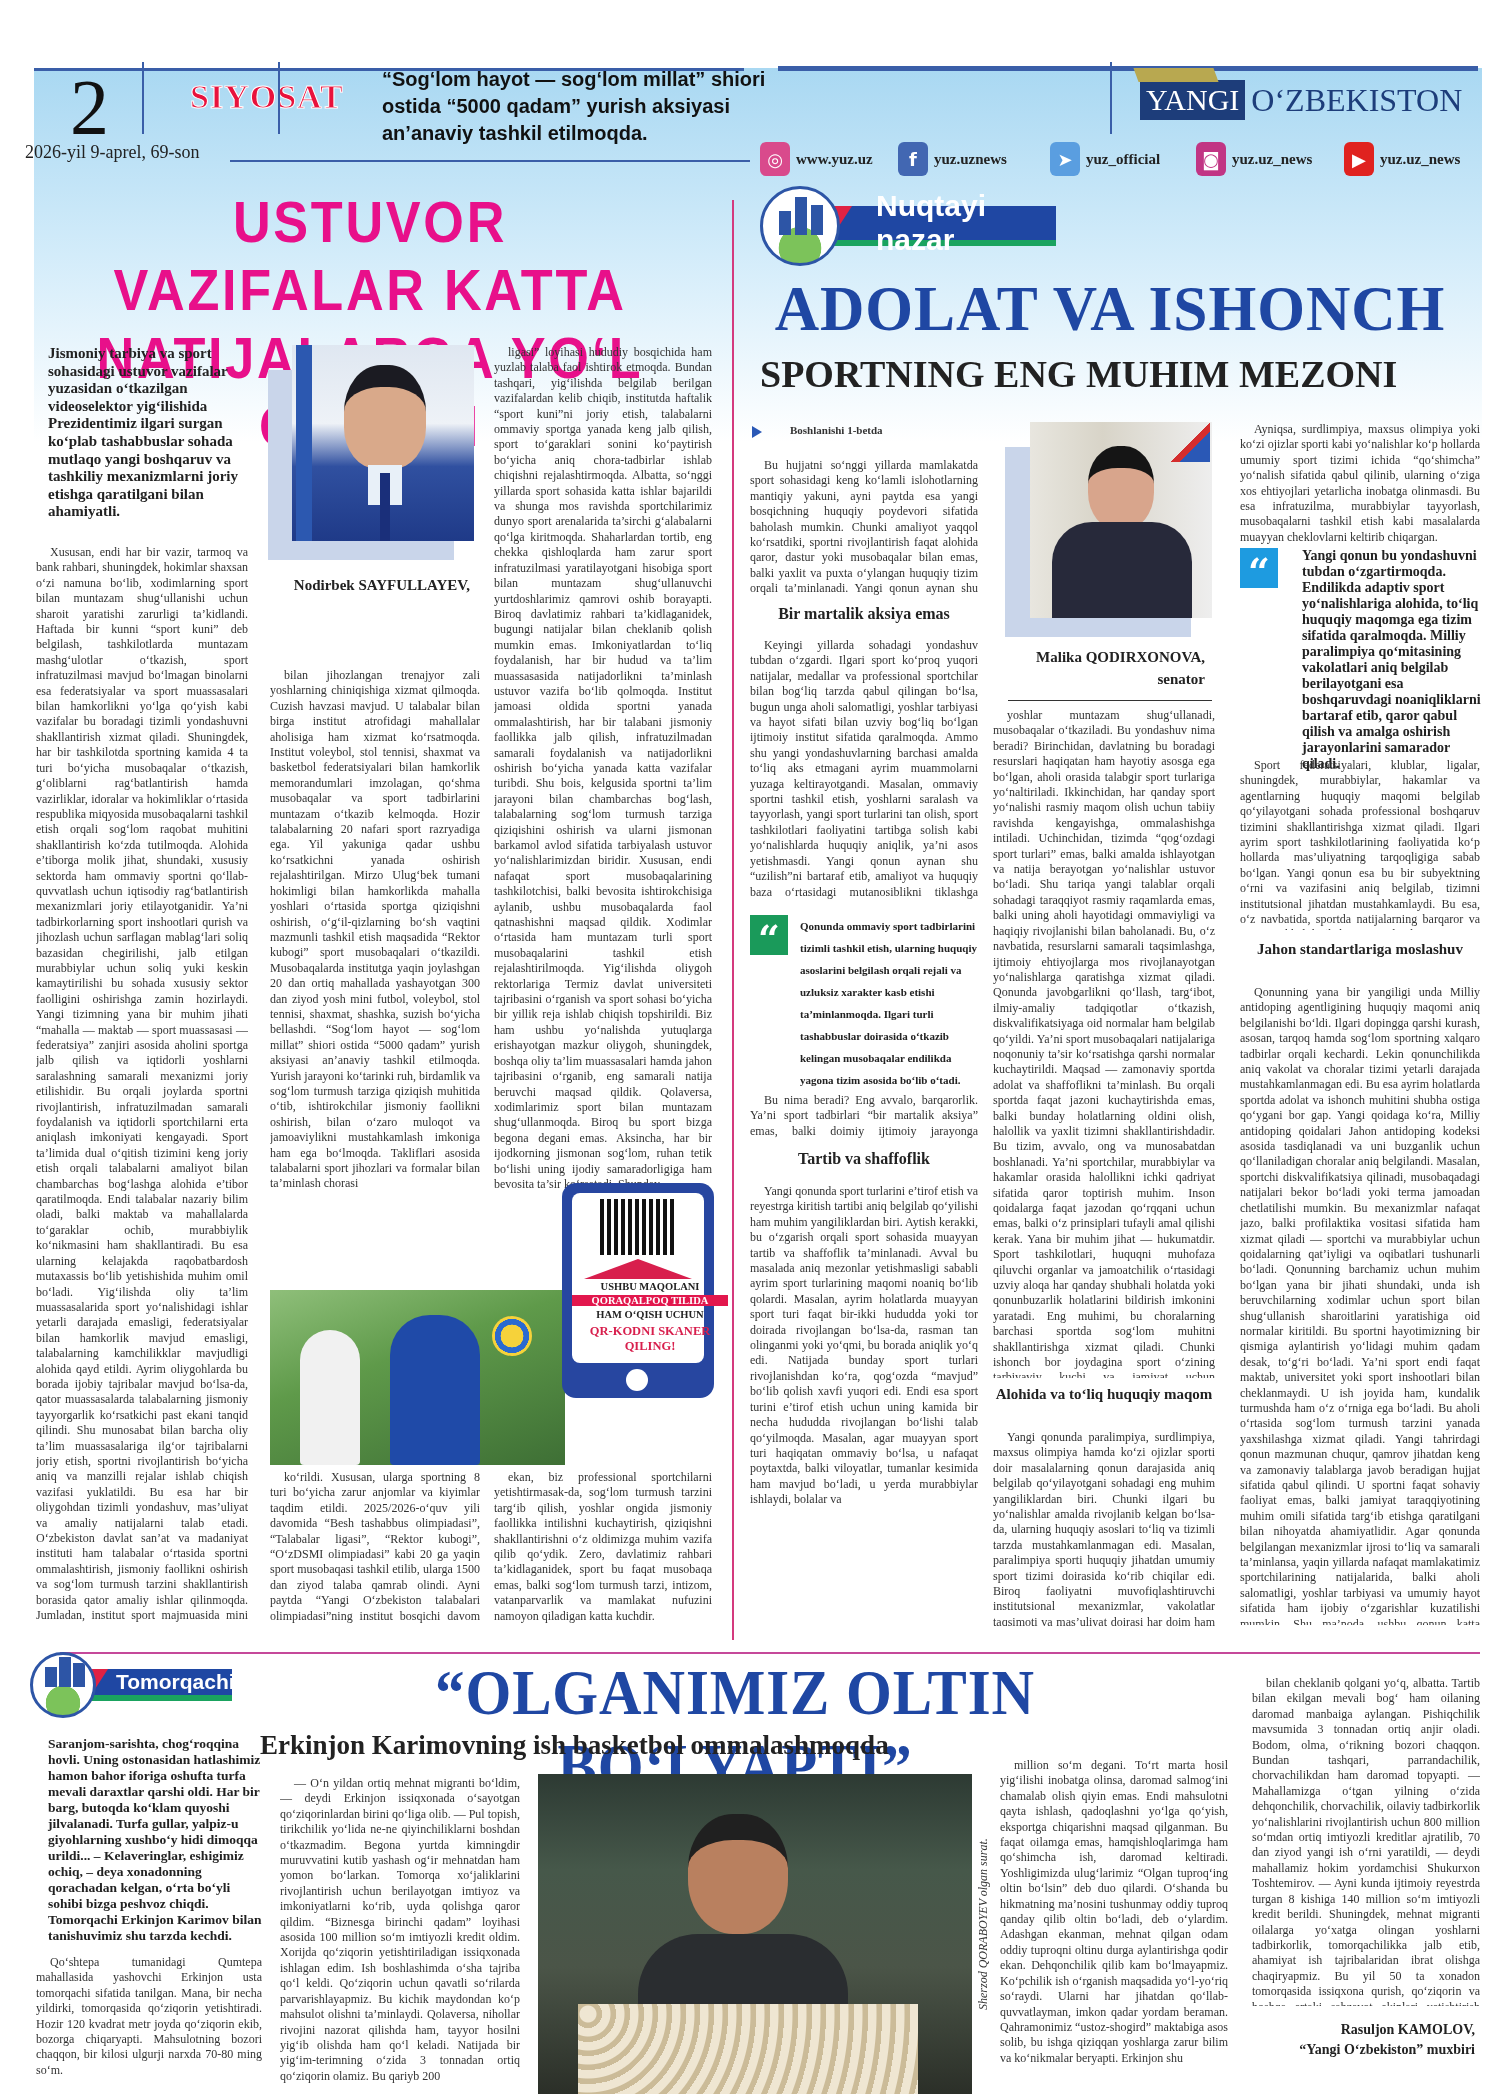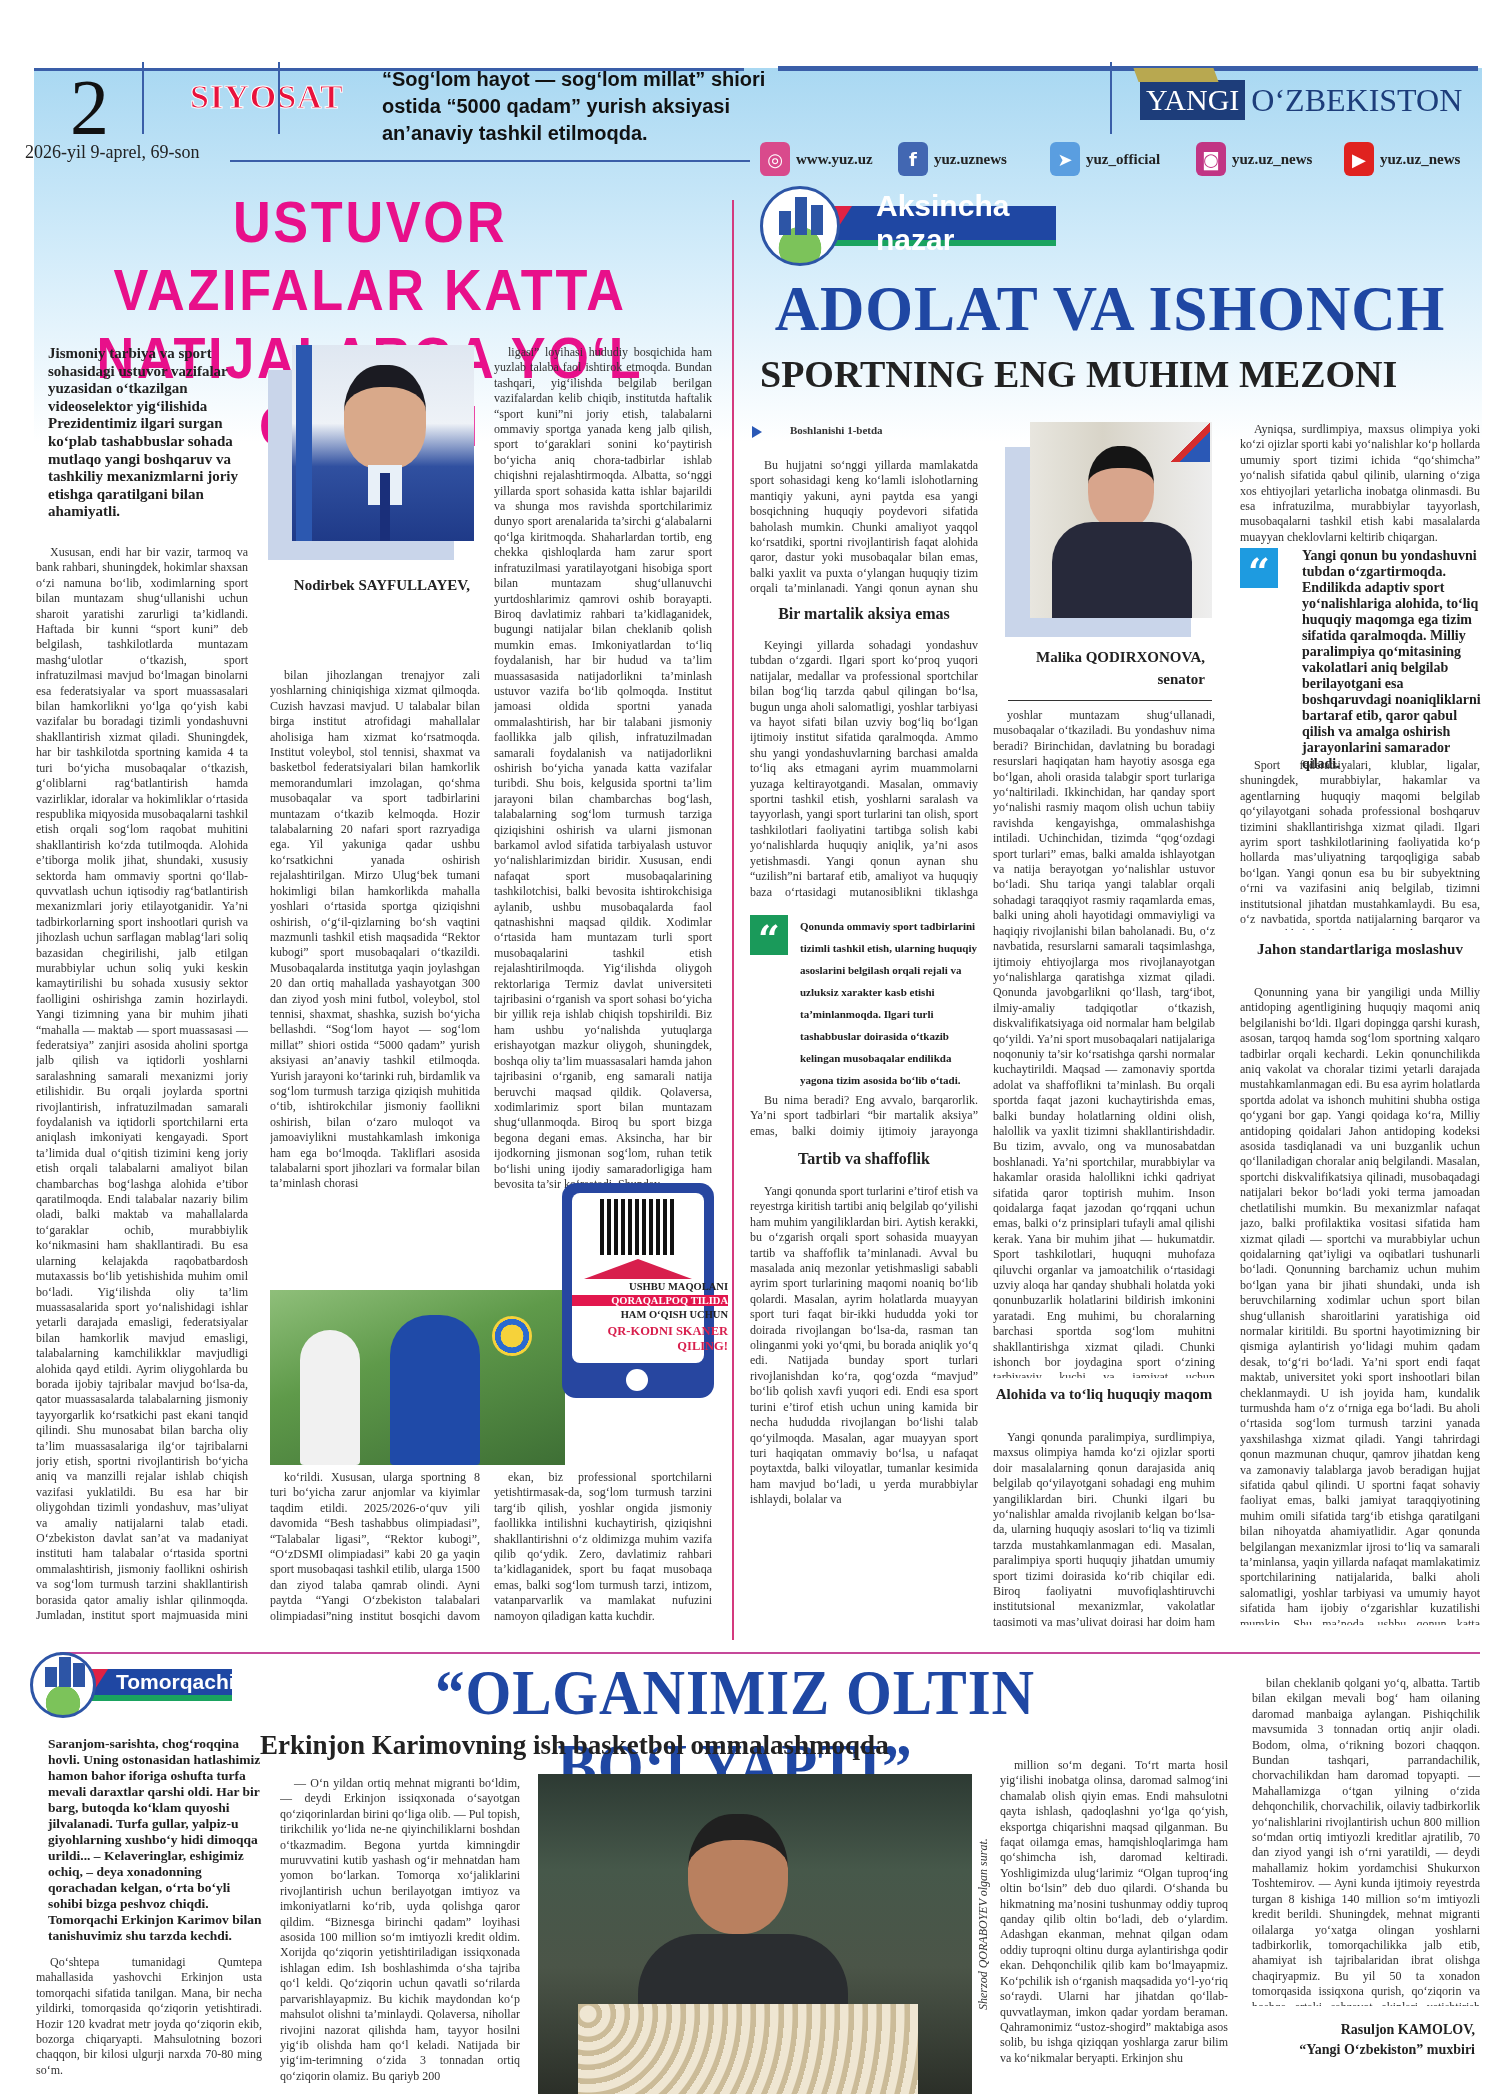--- a/index.html
+++ b/index.html
@@ -34,21 +34,21 @@
 .h1blue{position:absolute;font-family:"Liberation Serif",serif;font-weight:bold;color:#1f47a3;text-align:center}
 .sub{position:absolute;font-family:"Liberation Serif",serif;font-weight:bold;color:#222;}
 .subhead{position:absolute;font-weight:bold;font-size:16px;color:#222;text-align:center}
 .quote{position:absolute}
 .quote .mark{position:absolute;left:0;top:0;width:38px;height:40px;color:#fff;font-size:38px;font-weight:bold;text-align:center;line-height:48px;font-family:"DejaVu Serif",serif}
 .quote .qt{position:absolute;font-weight:bold;font-size:11px;line-height:22px;color:#222}
 .qr{position:absolute;left:562px;top:1183px;width:152px;height:215px;background:#2746a0;border-radius:14px}
 .qr .scr{position:absolute;left:10px;top:10px;width:132px;height:170px;background:#fff;border-radius:8px}
 .qr .code{position:absolute;left:28px;top:6px;width:76px;height:56px;background:repeating-linear-gradient(90deg,#111 0 4px,#fff 4px 7px),#111}
 .qr .arr{position:absolute;left:12px;top:66px;border-left:54px solid transparent;border-right:54px solid transparent;border-bottom:20px solid #d81f4d}
-.qr .l{position:absolute;left:0;width:156px;text-align:right;font-size:10.5px;font-weight:bold;color:#222}
+.qr .l{position:absolute;left:0;width:156px;text-align:center;font-size:10.5px;font-weight:bold;color:#222}
 .qr .home{position:absolute;left:64px;top:186px;width:22px;height:22px;border-radius:50%;background:#fff}
 .credit{position:absolute;left:976px;top:1770px;width:14px;height:240px;writing-mode:vertical-rl;transform:rotate(180deg);font-style:italic;font-size:12px;color:#333}
 </style>
 </head>
 <body>
 
 <div class="sky"></div>
 <div class="topline" style="left:34px;width:710px"></div>
 <div class="topline" style="left:778px;width:700px;top:66px;height:5px"></div>
 
@@ -128,21 +128,21 @@
 </div>
 <div class="body" style="left:270px;top:1470px;width:210px;height:155px">ko‘rildi. Xususan, ularga sportning 8 turi bo‘yicha zarur anjomlar va kiyimlar taqdim etildi. 2025/2026-o‘quv yili davomida “Besh tashabbus olimpiadasi”, “Talabalar ligasi”, “Rektor kubogi”, “O‘zDSMI olimpiadasi” kabi 20 ga yaqin sport musobaqasi tashkil etilib, ularga 1500 dan ziyod talaba qamrab olindi. Ayni paytda “Yangi O‘zbekiston talabalari olimpiadasi”ning institut bosqichi davom etmoqda. Shuningdek, “Talabalar</div>
 <div class="body" style="left:494px;top:1470px;width:218px;height:155px">ekan, biz professional sportchilarni yetishtirmasak-da, sog‘lom turmush tarzini targ‘ib qilish, yoshlar ongida jismoniy faollikka intilishni kuchaytirish, qiziqishni shakllantirishni o‘z oldimizga muhim vazifa qilib qo‘ydik. Zero, davlatimiz rahbari ta’kidlaganidek, sport bu faqat musobaqa emas, balki sog‘lom turmush tarzi, intizom, vatanparvarlik va mamlakat nufuzini namoyon qiladigan katta kuchdir.</div>
 
 <div class="rub" style="left:760px;top:186px">
   <div class="circle">
       <i style="left:16px;height:24px"></i>
       <i style="left:32px;height:38px"></i>
       <i style="left:48px;height:30px"></i>
     </div>
-  <div class="band" style="width:230px">Aksincha nazar</div>
+  <div class="band" style="width:230px">Nuqtayi nazar</div>
 </div>
 <div class="h1blue" style="left:760px;top:272px;width:700px;font-size:64px;letter-spacing:1px;transform:scaleX(.96)">ADOLAT VA ISHONCH</div>
 <div class="sub" style="left:760px;top:352px;width:700px;font-size:38px">SPORTNING ENG MUHIM MEZONI</div>
 
 <div style="position:absolute;left:752px;top:426px;border-left:10px solid #2a58b6;border-top:6px solid transparent;border-bottom:6px solid transparent"></div>
 <div style="position:absolute;left:790px;top:424px;font-size:11px;font-weight:bold;color:#333">Boshlanishi 1-betda</div>
 
 <div class="body" style="left:750px;top:458px;width:228px;height:140px">Bu hujjatni so‘nggi yillarda mamlakatda sport sohasidagi keng ko‘lamli islohotlarning mantiqiy yakuni, ayni paytda esa yangi bosqichning huquqiy poydevori sifatida baholash mumkin. Chunki amaliyot yaqqol ko‘rsatdiki, sportni rivojlantirish faqat alohida qaror, dastur yoki musobaqalar bilan emas, balki yaxlit va puxta o‘ylangan huquqiy tizim orqali ta’minlanadi. Yangi qonun aynan shu ehtiyojdan kelib chiqqan holda ishlab chiqildi.</div>
 <div class="subhead" style="left:750px;top:605px;width:228px">Bir martalik aksiya emas</div>
 <div class="body" style="left:750px;top:638px;width:228px;height:262px">Keyingi yillarda sohadagi yondashuv tubdan o‘zgardi. Ilgari sport ko‘proq yuqori natijalar, medallar va professional sportchilar bilan bog‘liq tarzda qabul qilingan bo‘lsa, bugun unga aholi salomatligi, yoshlar tarbiyasi va hayot sifati bilan uzviy bog‘liq bo‘lgan ijtimoiy institut sifatida qaralmoqda. Ammo shu yangi yondashuvlarning barchasi amalda to‘liq aks etmagani ayrim muammolarni yuzaga keltirayotgandi. Masalan, ommaviy sportni tashkil etish, yoshlarni saralash va tayyorlash, yangi sport turlarini tan olish, sport tashkilotlari faoliyatini tartibga solish kabi yo‘nalishlarda huquqiy aniqlik, ya’ni asos yetishmasdi. Yangi qonun aynan shu “uzilish”ni bartaraf etib, amaliyot va huquqiy baza o‘rtasidagi mutanosiblikni tiklashga qaratilgani bilan alohida ahamiyat kasb etmoqda.</div>

